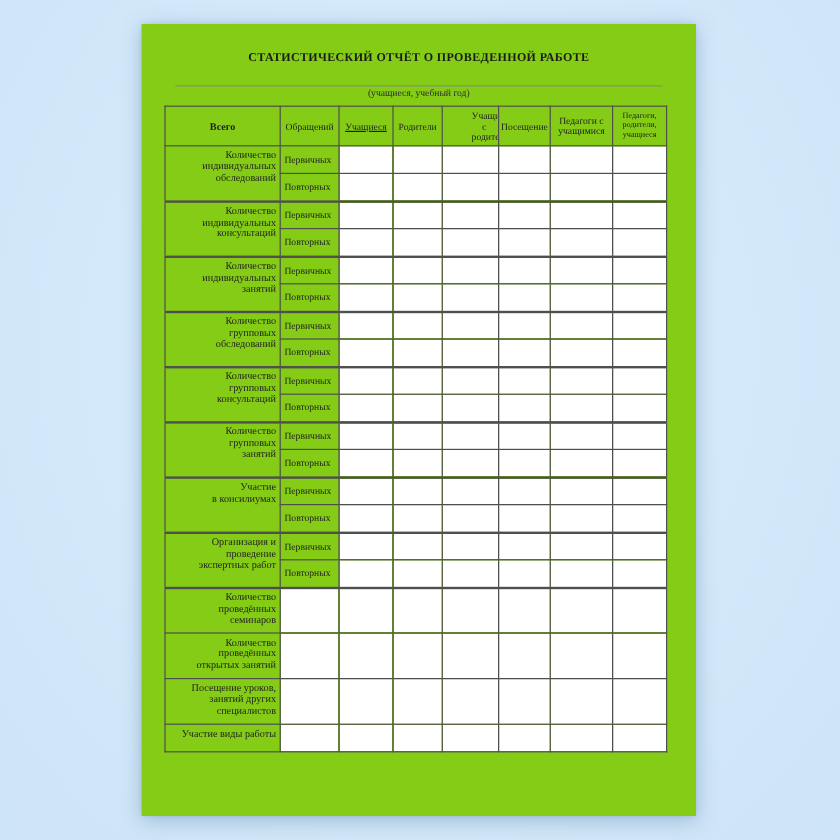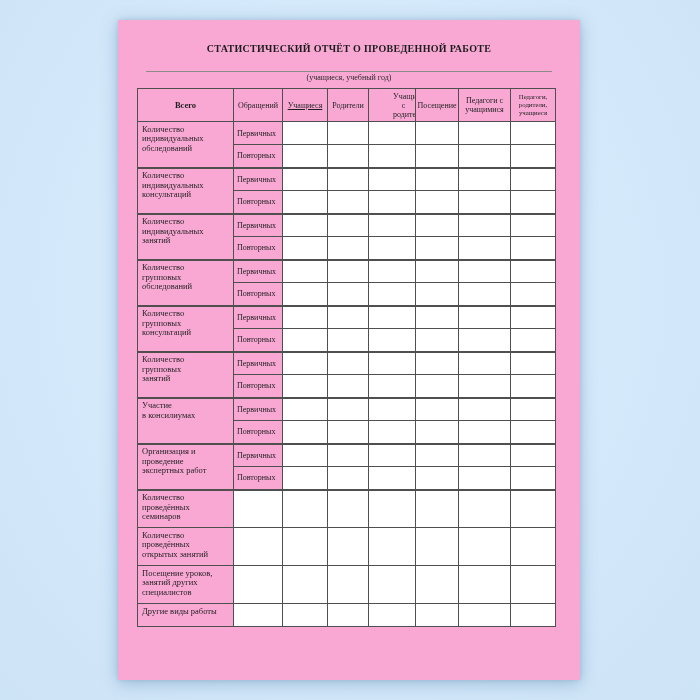--- a/index.html
+++ b/index.html
@@ -7,21 +7,21 @@
   body {
     font-family: "Liberation Serif", "DejaVu Serif", serif;
     background: radial-gradient(ellipse at 50% 42%, #dcedfc 0%, #d4e9fa 55%, #cde3f6 100%);
     position: relative;
     color: #222;
   }
   .page {
     position: absolute;
     left: 118px; top: 20px;
     width: 462px; height: 660px;
-    background: #f9a8d4;
+    background: #84cc16;
     box-shadow: 0 3px 16px rgba(92, 132, 172, 0.45), 0 0 4px rgba(92,132,172,0.25);
   }
   .title {
     padding-top: 23px;
     text-align: center;
     font-size: 10px;
     font-weight: bold;
     letter-spacing: 0.3px;
     color: #1c1c1c;
   }
@@ -59,21 +59,21 @@
     padding: 1px;
     color: #1f1f1f;
   }
   th.col-0 { font-size: 8.5px; }
   th.col-7 { font-size: 6.8px; line-height: 8px; }
   td.row-label {
     font-size: 8.5px;
     line-height: 9.6px;
     padding: 2.5px 3px 2px 4px;
     vertical-align: top;
-    text-align: left;
+    text-align: right;
     white-space: pre-line;
     color: #1f1f1f;
   }
   td.sub-label {
     font-size: 8px;
     padding: 1px 1px 1px 3px;
     vertical-align: middle;
     text-align: left;
     color: #1f1f1f;
     font-family: Liberation Serif, serif;
@@ -339,21 +339,21 @@
           <td class="data-cell"></td>
           <td class="data-cell"></td>
           <td class="data-cell"></td>
           <td class="data-cell"></td>
           <td class="data-cell"></td>
           <td class="data-cell"></td>
         </tr>
       </tbody>
       <tbody class="single short">
         <tr>
-          <td class="row-label">Другие виды работы</td>
+          <td class="row-label">Участие виды работы</td>
           <td class="data-cell"></td>
           <td class="data-cell"></td>
           <td class="data-cell"></td>
           <td class="data-cell"></td>
           <td class="data-cell"></td>
           <td class="data-cell"></td>
           <td class="data-cell"></td>
         </tr>
       </tbody>
     </table>

